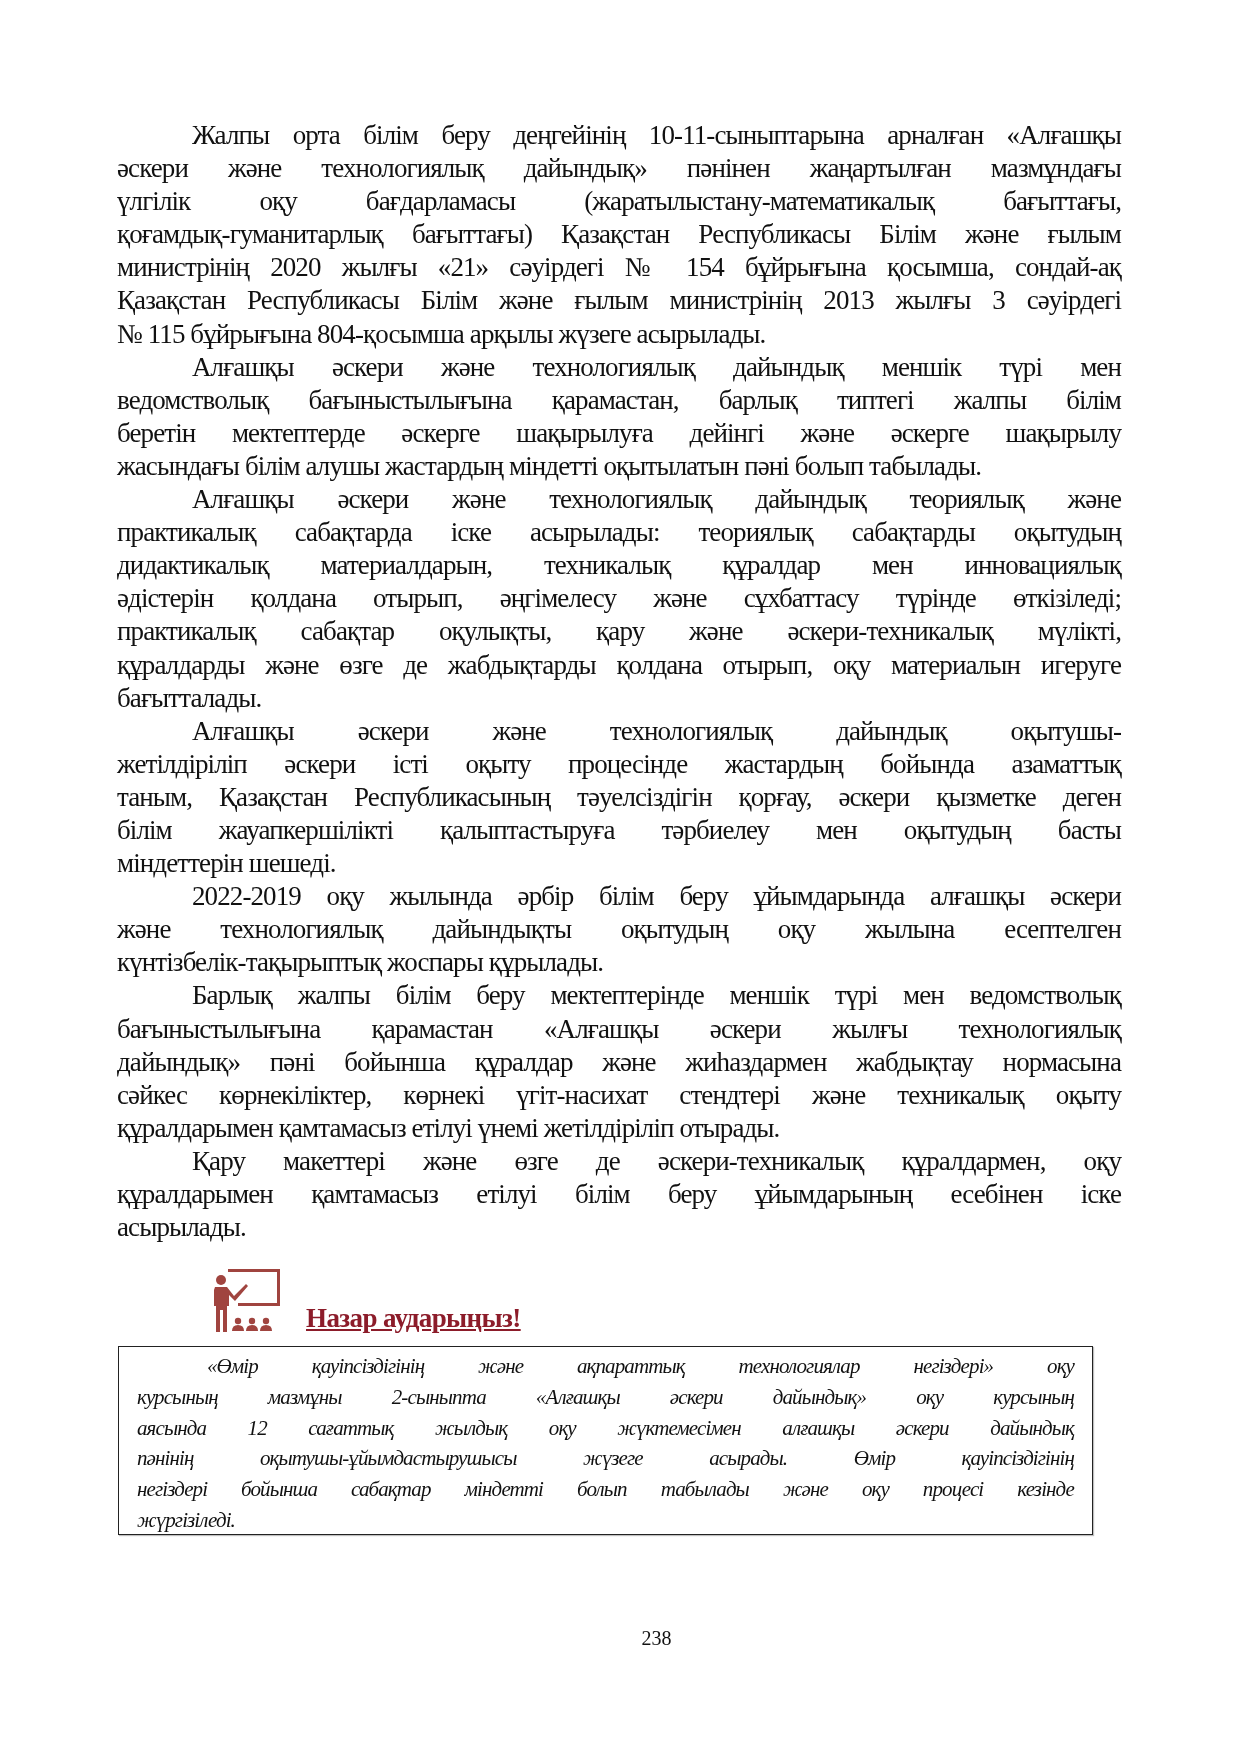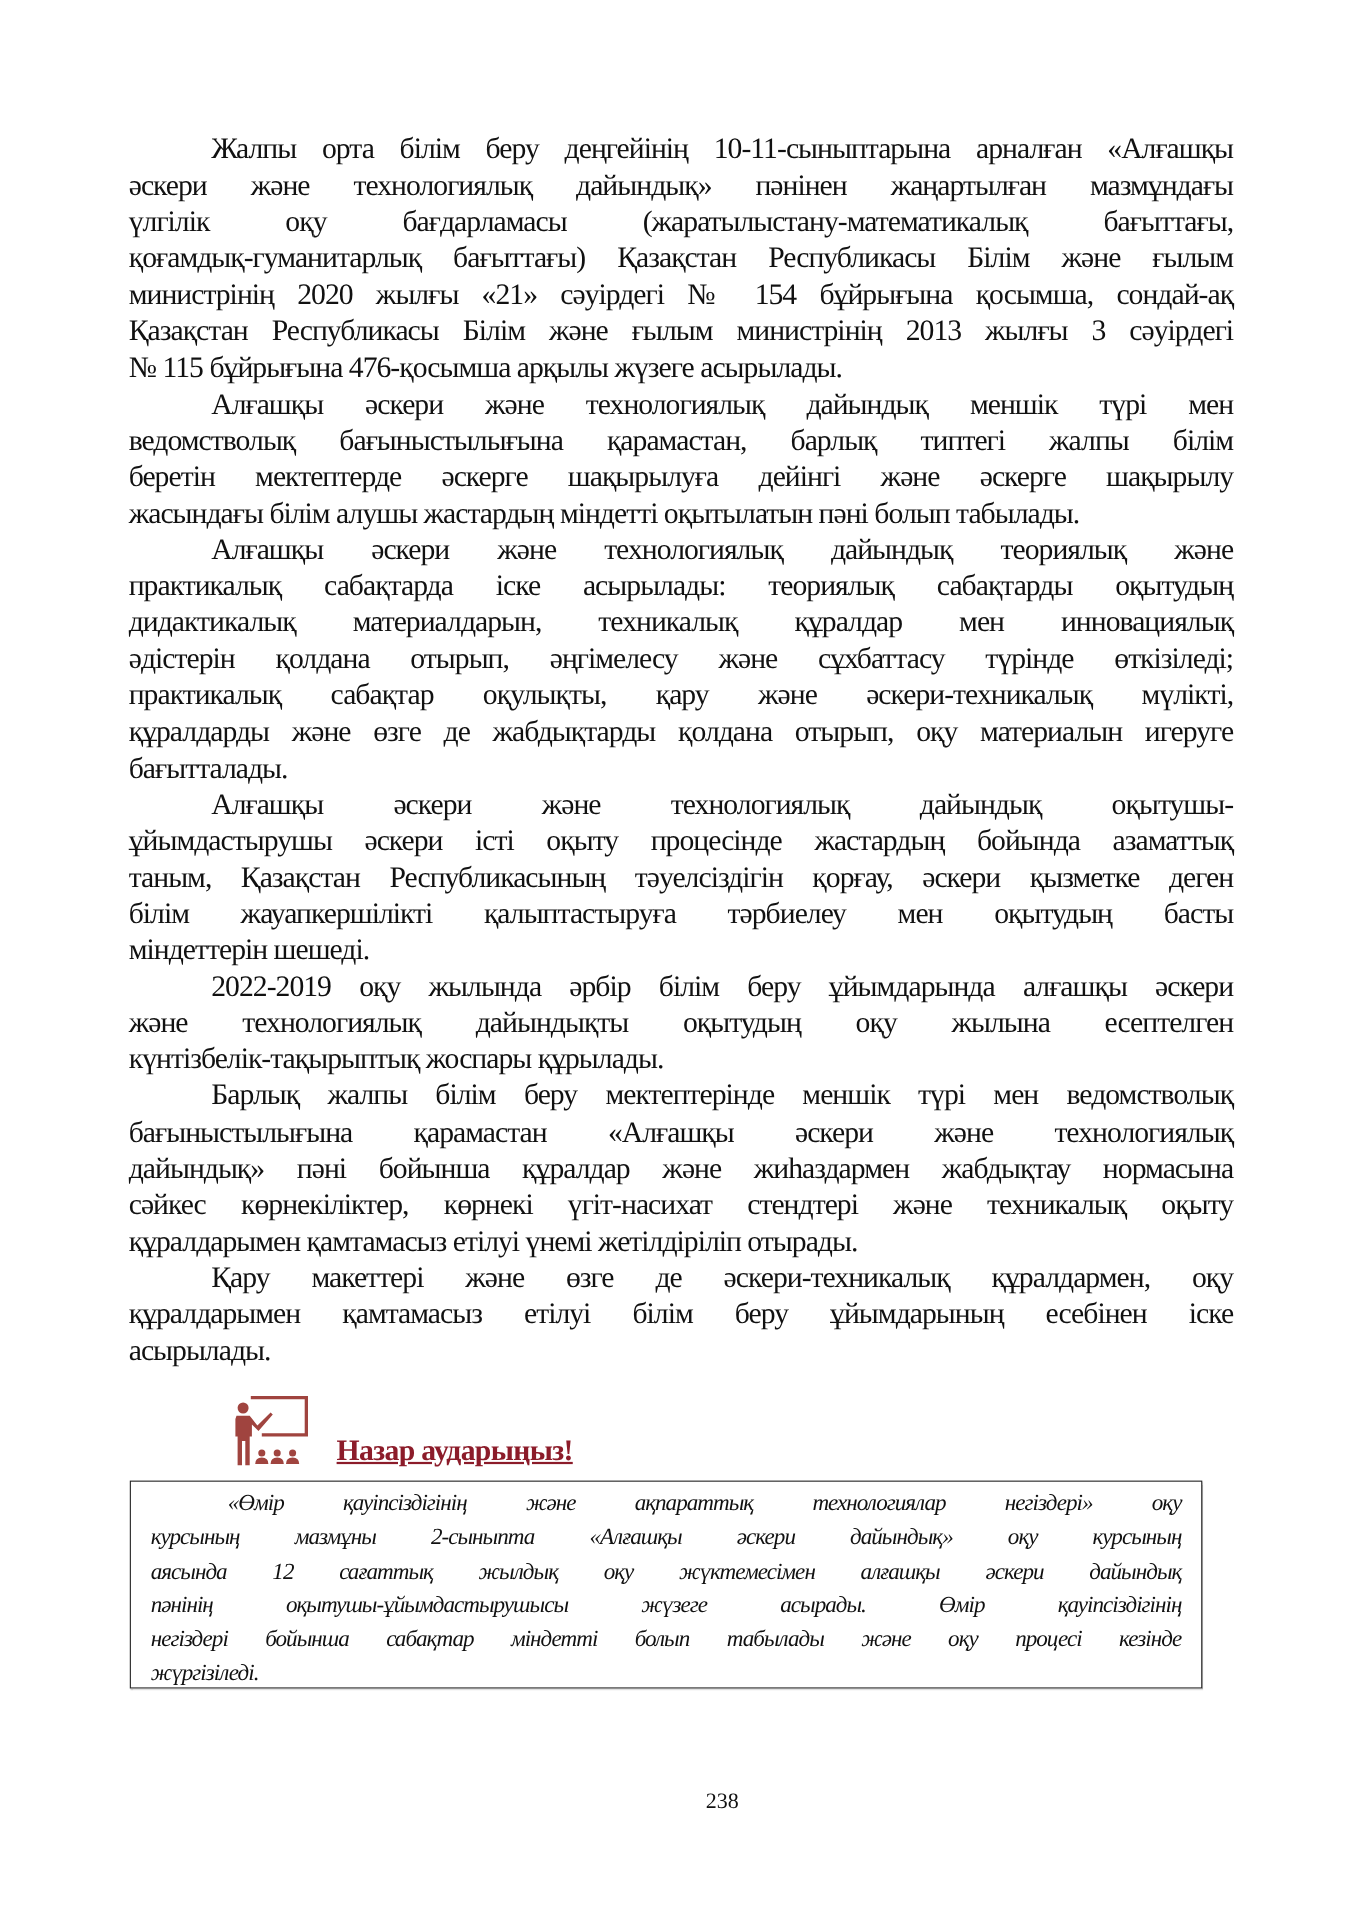--- a/index.html
+++ b/index.html
@@ -55,52 +55,52 @@
 <div class="page">
 
   <div class="body-text" id="body-text">
       <div class="para">
         <span class="line first">Жалпы орта білім беру деңгейінің 10-11-сыныптарына арналған «Алғашқы</span>
         <span class="line">әскери және технологиялық дайындық» пәнінен жаңартылған мазмұндағы</span>
         <span class="line">үлгілік оқу бағдарламасы (жаратылыстану-математикалық бағыттағы,</span>
         <span class="line">қоғамдық-гуманитарлық бағыттағы) Қазақстан Республикасы Білім және ғылым</span>
         <span class="line">министрінің 2020 жылғы «21» сәуірдегі № 154 бұйрығына қосымша, сондай-ақ</span>
         <span class="line">Қазақстан Республикасы Білім және ғылым министрінің 2013 жылғы 3 сәуірдегі</span>
-        <span class="line last">№ 115 бұйрығына 476-қосымша арқылы жүзеге асырылады.</span>
+        <span class="line last">№ 115 бұйрығына 804-қосымша арқылы жүзеге асырылады.</span>
       </div>
       <div class="para">
         <span class="line first">Алғашқы әскери және технологиялық дайындық меншік түрі мен</span>
         <span class="line">ведомстволық бағыныстылығына қарамастан, барлық типтегі жалпы білім</span>
         <span class="line">беретін мектептерде әскерге шақырылуға дейінгі және әскерге шақырылу</span>
         <span class="line last">жасындағы білім алушы жастардың міндетті оқытылатын пәні болып табылады.</span>
       </div>
       <div class="para">
         <span class="line first">Алғашқы әскери және технологиялық дайындық теориялық және</span>
         <span class="line">практикалық сабақтарда іске асырылады: теориялық сабақтарды оқытудың</span>
         <span class="line">дидактикалық материалдарын, техникалық құралдар мен инновациялық</span>
         <span class="line">әдістерін қолдана отырып, әңгімелесу және сұхбаттасу түрінде өткізіледі;</span>
         <span class="line">практикалық сабақтар оқулықты, қару және әскери-техникалық мүлікті,</span>
         <span class="line">құралдарды және өзге де жабдықтарды қолдана отырып, оқу материалын игеруге</span>
         <span class="line last">бағытталады.</span>
       </div>
       <div class="para">
         <span class="line first">Алғашқы әскери және технологиялық дайындық оқытушы-</span>
-        <span class="line">ұйымдастырушы әскери істі оқыту процесінде жастардың бойында азаматтық</span>
+        <span class="line">жетілдіріліп әскери істі оқыту процесінде жастардың бойында азаматтық</span>
         <span class="line">таным, Қазақстан Республикасының тәуелсіздігін қорғау, әскери қызметке деген</span>
         <span class="line">білім жауапкершілікті қалыптастыруға тәрбиелеу мен оқытудың басты</span>
         <span class="line last">міндеттерін шешеді.</span>
       </div>
       <div class="para">
         <span class="line first">2022-2019 оқу жылында әрбір білім беру ұйымдарында алғашқы әскери</span>
         <span class="line">және технологиялық дайындықты оқытудың оқу жылына есептелген</span>
         <span class="line last">күнтізбелік-тақырыптық жоспары құрылады.</span>
       </div>
       <div class="para">
         <span class="line first">Барлық жалпы білім беру мектептерінде меншік түрі мен ведомстволық</span>
-        <span class="line">бағыныстылығына қарамастан «Алғашқы әскери және технологиялық</span>
+        <span class="line">бағыныстылығына қарамастан «Алғашқы әскери жылғы технологиялық</span>
         <span class="line">дайындық» пәні бойынша құралдар және жиһаздармен жабдықтау нормасына</span>
         <span class="line">сәйкес көрнекіліктер, көрнекі үгіт-насихат стендтері және техникалық оқыту</span>
         <span class="line last">құралдарымен қамтамасыз етілуі үнемі жетілдіріліп отырады.</span>
       </div>
       <div class="para">
         <span class="line first">Қару макеттері және өзге де әскери-техникалық құралдармен, оқу</span>
         <span class="line">құралдарымен қамтамасыз етілуі білім беру ұйымдарының есебінен іске</span>
         <span class="line last">асырылады.</span>
       </div>
     </div>

